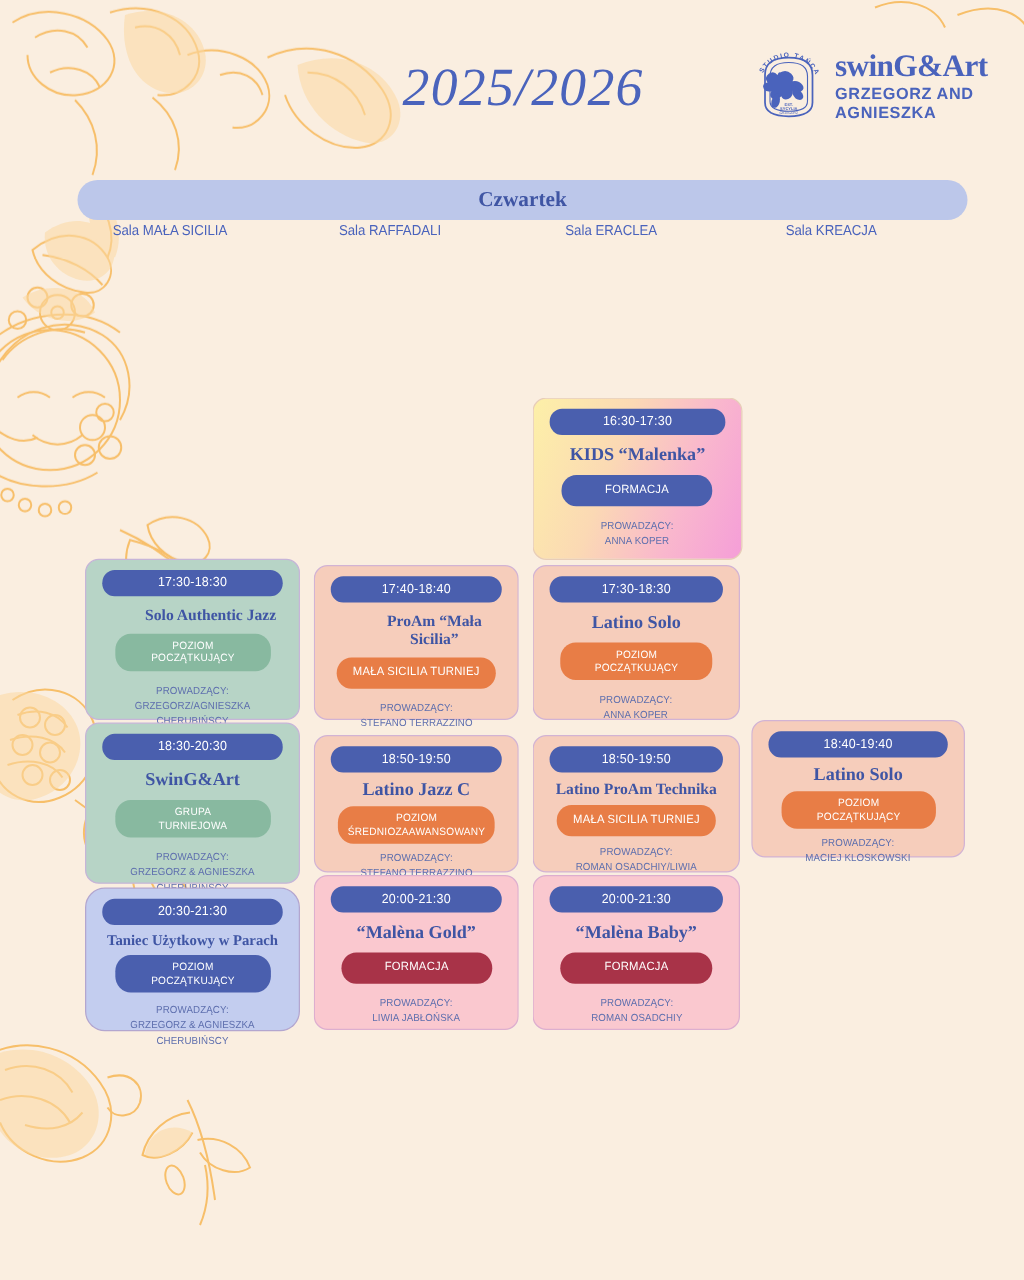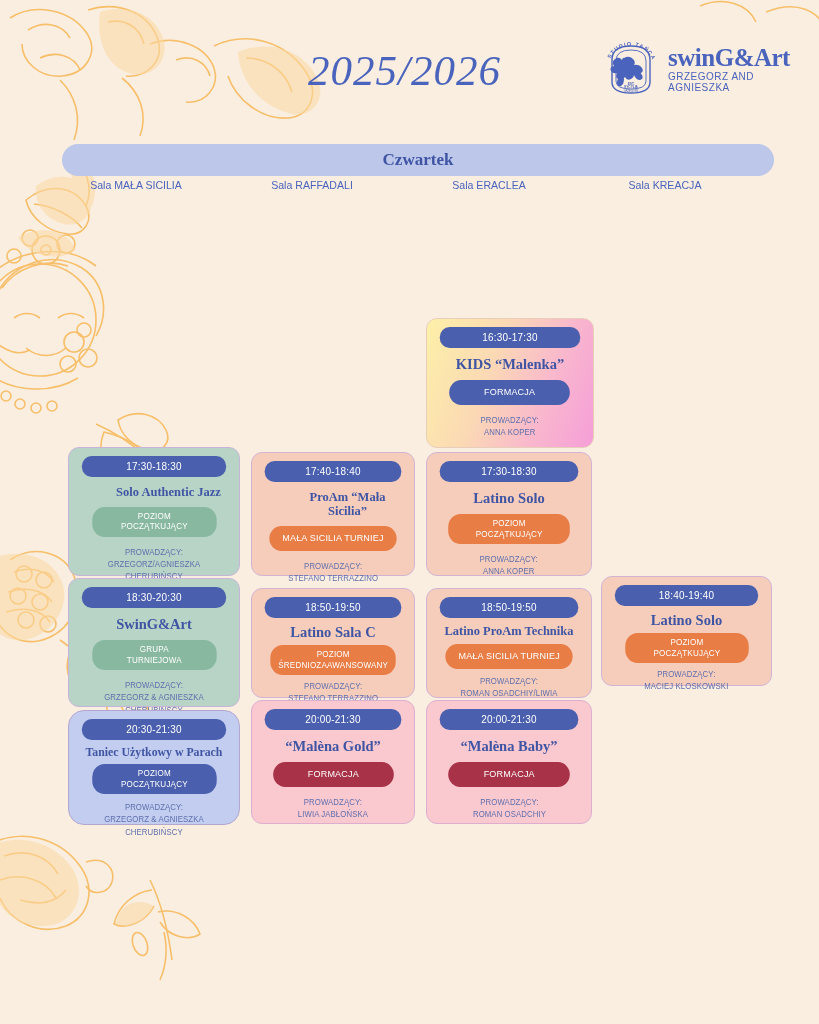--- a/index.html
+++ b/index.html
@@ -34,21 +34,21 @@
     position: absolute;
     left: 140px; top: 52px;
     font-family: "Liberation Serif", serif;
     font-weight: bold;
     font-size: 33px;
     color: #4157a6;
     letter-spacing: 0.5px;
   }
   #title-year {
     position: absolute;
-    left: 308px; top: 46px;
+    left: 322px; top: 46px;
     font-family: "Liberation Serif", serif;
     font-style: italic;
     font-weight: normal;
     font-size: 43px;
     color: #4a63bc;
     letter-spacing: 1px;
   }
   #logo-block {
     position: absolute;
     left: 600px; top: 38px;
@@ -62,22 +62,22 @@
   #logo-swing {
     font-family: "Liberation Serif", serif;
     font-weight: bold;
     font-size: 25px;
     color: #4a63bc;
     line-height: 1;
     letter-spacing: -0.5px;
   }
   #logo-sub {
     font-family: "Liberation Sans", sans-serif;
-    font-size: 10px;
-    font-weight: normal;
+    font-size: 13px;
+    font-weight: bold;
     color: #4a63bc;
     letter-spacing: 0.5px;
     margin-top: 1px;
   }
 
   
   #day-banner {
     position: absolute;
     left: 62px; top: 144px;
     width: 712px; height: 32px;
@@ -369,21 +369,21 @@
   <div class="card-title small">ProAm “Mała Sicilia”</div>
   <div class="level-pill orange-p one-line" style="width:93%">MAŁA SICILIA TURNIEJ</div>
   <div class="leads">
     <span class="who">PROWADZĄCY:</span>
     <span class="who">STEFANO TERRAZZINO</span>
   </div>
 </div>
 
 <div class="card peach" style="left:251px; top:588px; width:164px; height:110px;">
   <div class="time-pill">18:50-19:50</div>
-  <div class="card-title" style="margin:6px 0 5px 0;">Latino Sala C</div>
+  <div class="card-title" style="margin:6px 0 5px 0;">Latino Jazz C</div>
   <div class="level-pill orange-p" style="width:92%">
     <span>POZIOM</span><br>
     <span>ŚREDNIOZAAWANSOWANY</span>
   </div>
   <div class="leads" style="margin-top:6px;">
     <span class="who">PROWADZĄCY:</span>
     <span class="who">STEFANO TERRAZZINO</span>
   </div>
 </div>
 

